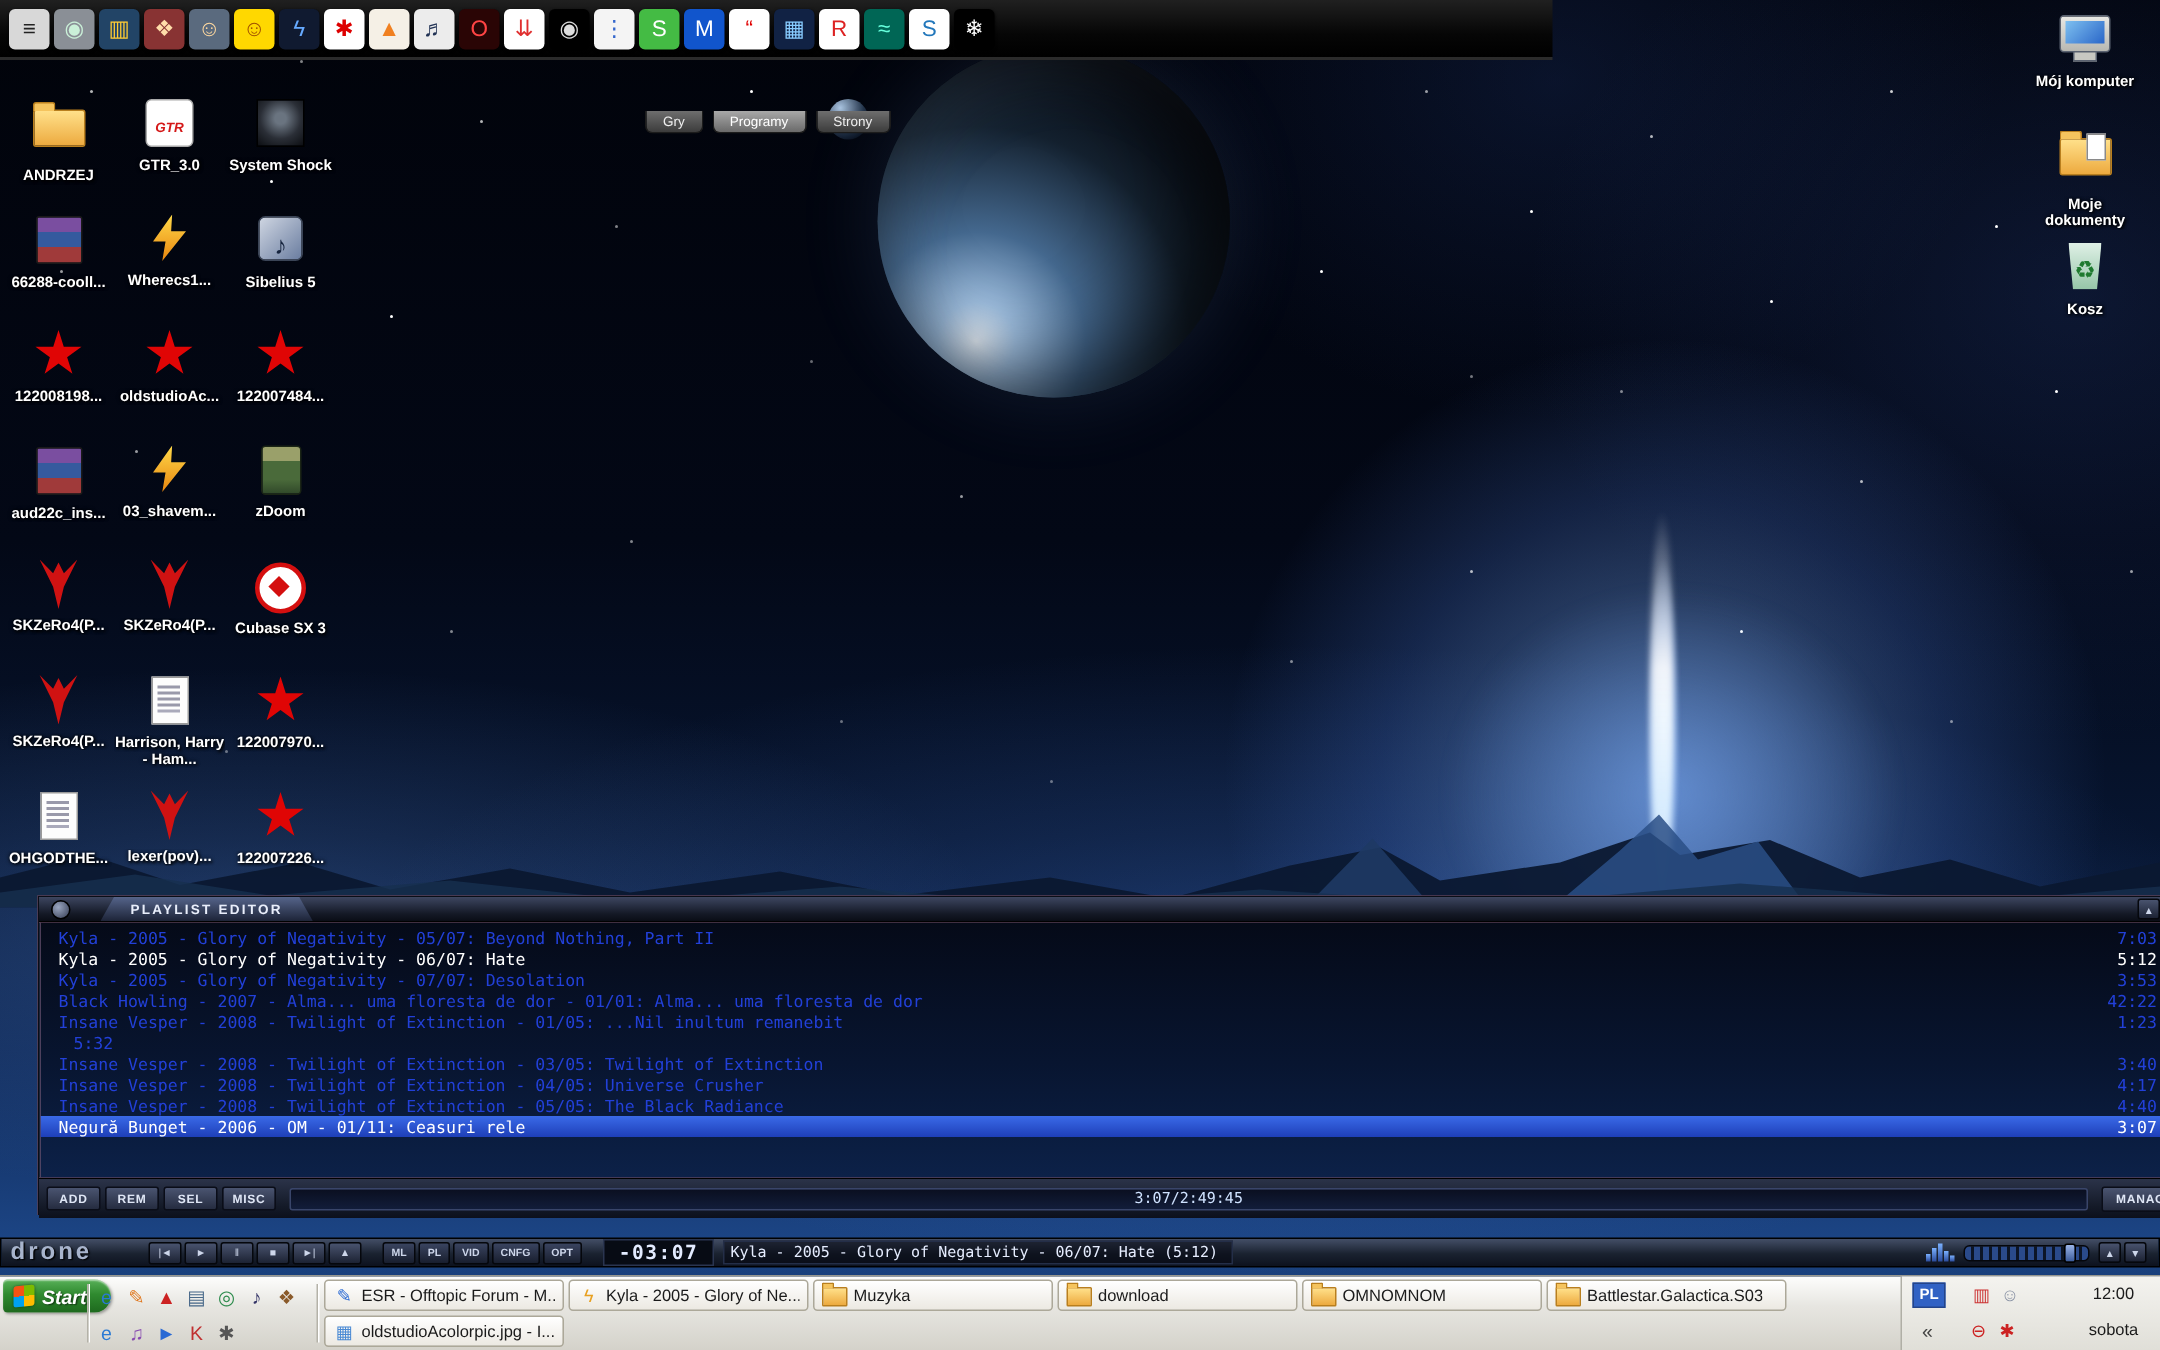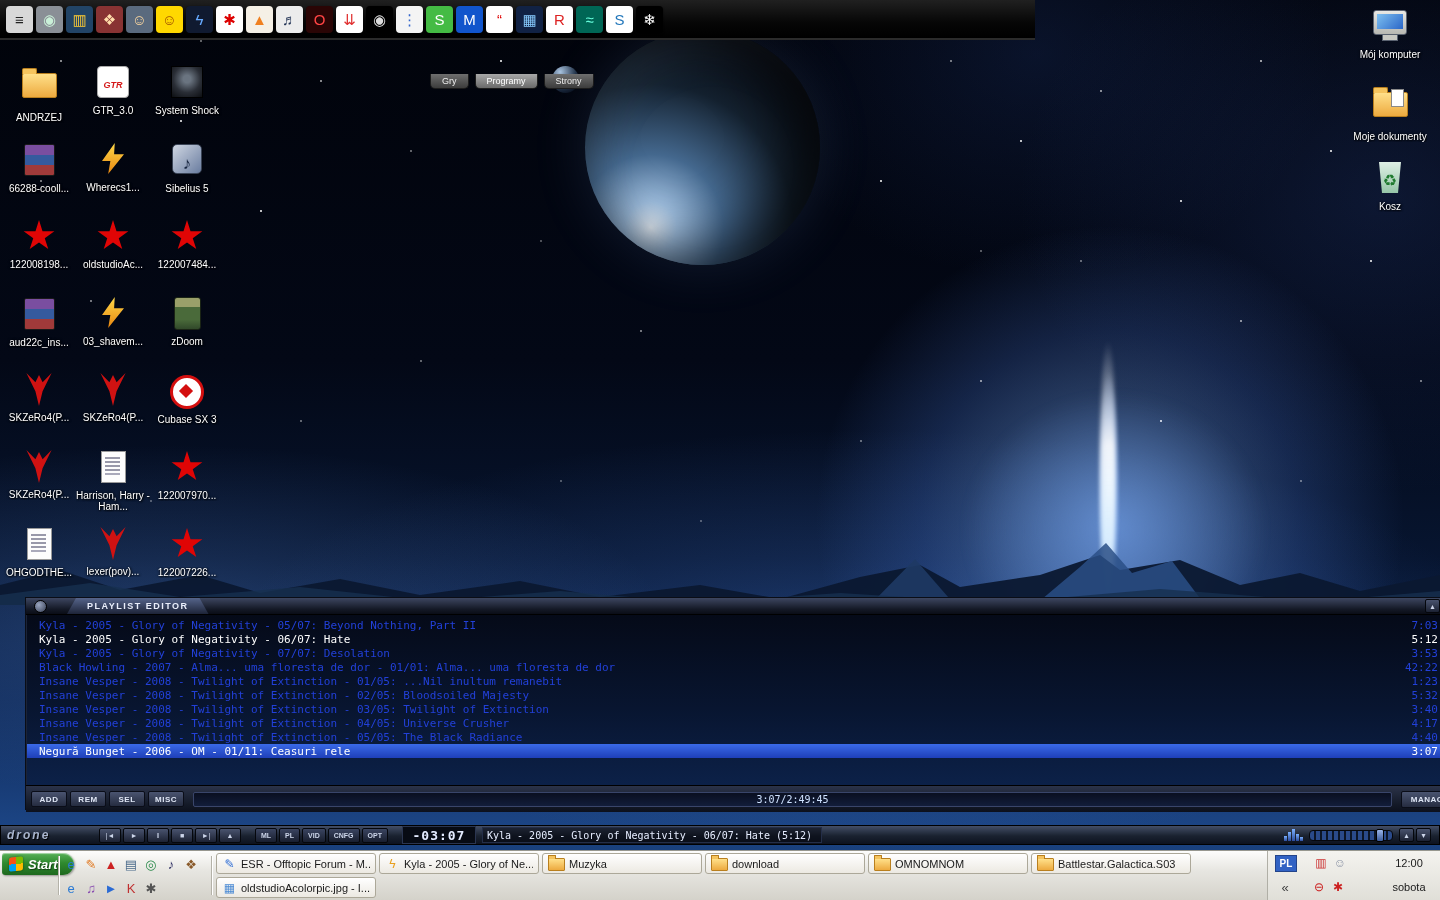--- a/index.html
+++ b/index.html
@@ -55,21 +55,21 @@
   .dock-tab{height:14px;padding:0 11px;display:flex;align-items:center;font-size:9px;color:#eee;
     background:linear-gradient(#6e6e6e,#3c3c3c);border:1px solid #1c1c1c;border-top:none;border-radius:0 0 5px 5px;}
   .dock-tab.s-active{background:linear-gradient(#a8a8a8,#6a6a6a);color:#fff;}
 
   
   .dicons-left{position:absolute;left:2px;top:64px;display:grid;grid-template-columns:repeat(3,74px);grid-auto-rows:77px;}
   .dicons-right{position:absolute;right:8px;top:6px;display:grid;grid-auto-rows:77px;width:84px;justify-items:center;}
   .dicon{width:74px;text-align:center;cursor:default;}
   .di-img{width:36px;height:38px;margin:0 auto;position:relative;}
   .di-label{margin-top:1px;font-size:10px;line-height:11px;color:#fff;text-shadow:1px 1px 2px #000,0 0 3px #000;
-    max-height:22px;overflow:hidden;word-wrap:break-word;}
+    max-height:22px;overflow:hidden;word-wrap:break-word;font-weight:bold;}
   .gl{position:absolute;inset:0;display:flex;align-items:center;justify-content:center;
     color:var(--fg,#fff);font-size:15px;line-height:1;pointer-events:none;}
   .sh{display:none;}
   .t-folder .sh,.t-docsfolder .sh{display:block;width:33px;height:23px;margin:9px auto 0;position:relative;
     background:linear-gradient(180deg,#ffe08a,#edaa3f);border:1px solid #b97f1e;border-radius:2px;}
   .t-folder .sh::before,.t-docsfolder .sh::before{content:"";position:absolute;top:-6px;left:-1px;width:13px;height:5px;
     background:#f5c45e;border:1px solid #b97f1e;border-bottom:none;border-radius:2px 2px 0 0;}
   .t-docsfolder .sh::after{content:"";position:absolute;right:3px;top:-4px;width:11px;height:16px;background:#fff;border:1px solid #8a8a8a;}
   .t-rar .sh{display:block;width:29px;height:30px;margin:3px auto 0;border:1px solid #1a1a1a;border-radius:2px;
     background:linear-gradient(180deg,#7a4ea0 0 33%,#355a9e 33% 66%,#a03a3a 66% 100%);}
@@ -143,21 +143,21 @@
     background:linear-gradient(180deg,#0a0f20,#121d3a);border:1px solid #39456a;border-radius:2px;}
   .pl-seek span{font-family:"DejaVu Sans Mono",monospace;font-size:10px;color:#cfe2ff;}
   .pl-manage{width:56px;height:15px;display:flex;align-items:center;justify-content:center;
     font-size:8px;font-weight:bold;letter-spacing:.5px;color:#dfe6f5;
     background:linear-gradient(180deg,#4a5470,#252c40);border:1px solid #0a0d18;border-radius:2px;}
 
   
   .wabar{position:absolute;left:0;top:825px;width:1440px;height:20px;box-sizing:border-box;
     display:flex;align-items:center;gap:6px;padding:0 6px;
     background:linear-gradient(180deg,#434e66,#1a2230 55%,#0d121e);border:1px solid #000;}
-  .wa-logo{width:86px;font-size:12px;font-weight:bold;font-style:italic;letter-spacing:2px;color:#a8b4cc;
+  .wa-logo{width:86px;font-size:16px;font-weight:bold;letter-spacing:2px;color:#a8b4cc;
     text-shadow:1px 1px 1px #000;}
   .wa-trans{display:flex;gap:2px;}
   .wa-tb{min-width:16px;height:13px;padding:0 2px;display:flex;align-items:center;justify-content:center;
     font-size:7px;color:#cdd6ea;background:linear-gradient(180deg,#49536e,#1c2233);
     border:1px solid #05070c;border-radius:2px;}
   .wa-btns{display:flex;gap:2px;margin-left:8px;}
   .wa-b{height:13px;padding:0 5px;display:flex;align-items:center;justify-content:center;
     font-size:7px;font-weight:bold;color:#cdd6ea;background:linear-gradient(180deg,#3a4460,#181e2e);
     border:1px solid #05070c;border-radius:2px;}
   .wa-time{width:72px;height:16px;margin-left:8px;display:flex;align-items:center;justify-content:center;
@@ -514,21 +514,20 @@
         </div>
           <div class="pl-row s-normal">
           <span class="pl-t">Black Howling - 2007 - Alma... uma floresta de dor - 01/01: Alma... uma floresta de dor</span>
           <span class="pl-d">42:22</span>
         </div>
           <div class="pl-row s-normal">
           <span class="pl-t">Insane Vesper - 2008 - Twilight of Extinction - 01/05: ...Nil inultum remanebit</span>
           <span class="pl-d">1:23</span>
         </div>
           <div class="pl-row s-normal">
-          <span class="pl-t">Insane Vesper - 2008 - Twilight of Extinction - 02/05: Bloodsoiled Majesty</span>
           <span class="pl-d">5:32</span>
         </div>
           <div class="pl-row s-normal">
           <span class="pl-t">Insane Vesper - 2008 - Twilight of Extinction - 03/05: Twilight of Extinction</span>
           <span class="pl-d">3:40</span>
         </div>
           <div class="pl-row s-normal">
           <span class="pl-t">Insane Vesper - 2008 - Twilight of Extinction - 04/05: Universe Crusher</span>
           <span class="pl-d">4:17</span>
         </div>

